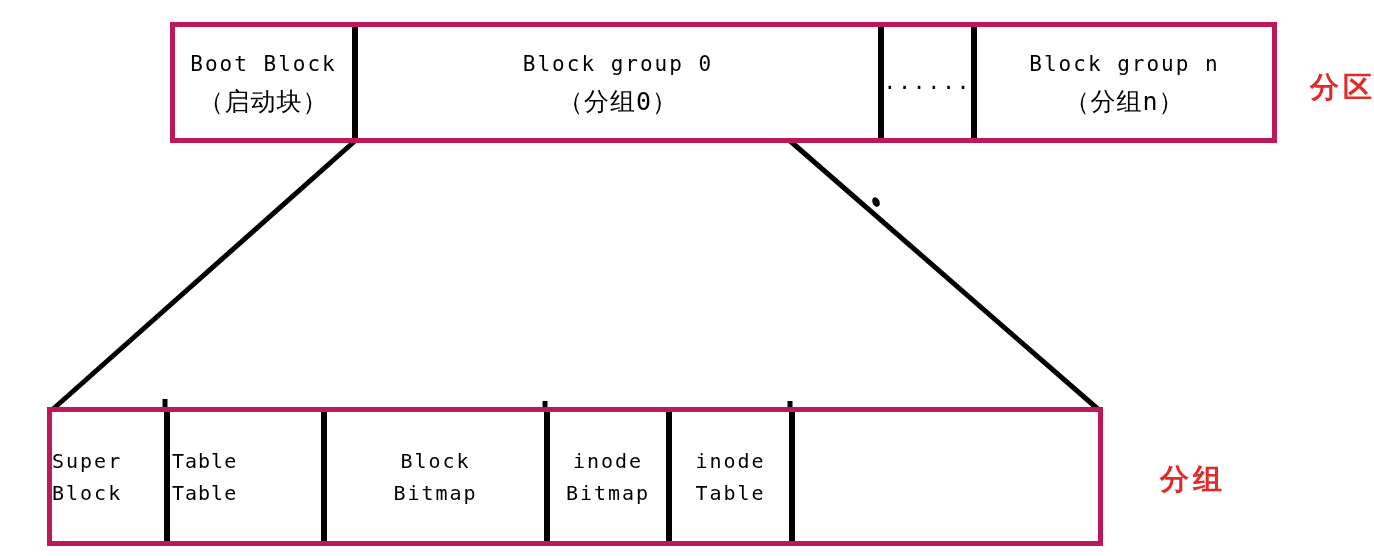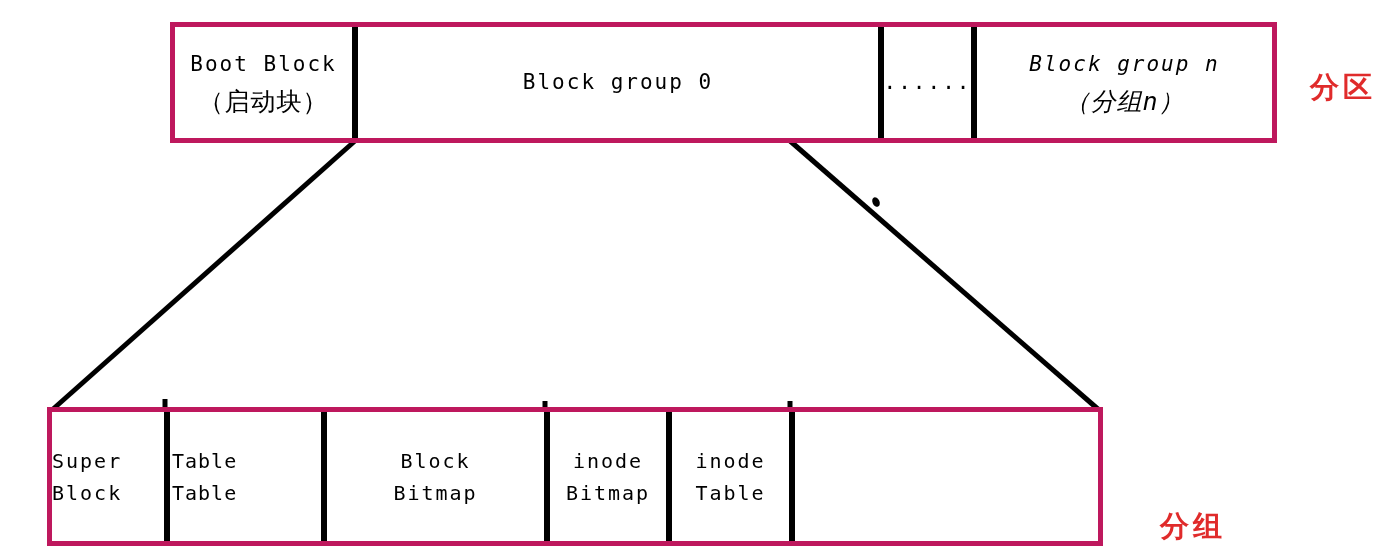--- a/index.html
+++ b/index.html
@@ -22,21 +22,21 @@
   .top-row{left:170px;top:22px;width:1107px;height:121px;}
   .bottom-row{left:47px;top:407px;width:1056px;height:139px;}
   .cell{
     border-right:6px solid #000;
     box-sizing:border-box;
     display:flex;flex-direction:column;
     justify-content:center;align-items:center;
     font-size:21px;letter-spacing:2px;
     overflow:hidden;
   }
-  .cell.last{border-right:none;flex:1;font-style:italic;}
+  .cell.last{border-right:none;flex:1;}
   .top-row .cell{line-height:37px;}
   .top-row .sub{font-size:25px;letter-spacing:1px;}
   .bottom-row .cell{line-height:32px;font-size:20px;}
   .cell.align-left{align-items:flex-start;}
   .c-boot{width:183px;}
   .c-group0{width:526px;}
   .c-dots{width:93px;}
   .c-super{width:118px;}
   .c-gdt{width:157px;padding-left:2px;letter-spacing:1px;}
   .c-bbitmap{width:223px;}
@@ -66,20 +66,21 @@
     <ellipse cx="876" cy="202" rx="3.5" ry="5" transform="rotate(-25 876 202)" fill="#000"></ellipse>
   </svg>
 
   <div class="row top-row">
     <div class="cell c-boot">
       <div>Boot Block</div>
       <div class="sub">（启动块）</div>
     </div>
     <div class="cell c-group0">
       <div>Block group 0</div>
+      <div class="sub">（分组0）</div>
     </div>
     <div class="cell c-dots">
       <div>......</div>
     </div>
     <div class="cell last">
       <div>Block group n</div>
       <div class="sub">（分组n）</div>
     </div>
   </div>
 
@@ -101,15 +102,15 @@
     <div class="cell c-ibitmap">
       <div>inode</div>
       <div>Bitmap</div>
     </div>
     <div class="cell c-itable">
       <div>inode</div>
       <div>Table</div>
     </div>
   </div>
 
-  <div class="side-label side-label-group" style="color: rgb(224, 43, 43); margin-top: 47px;">分组</div>
+  <div class="side-label side-label-group" style="color: rgb(224, 43, 43);">分组</div>
 
 </div>
 
 </body></html>

